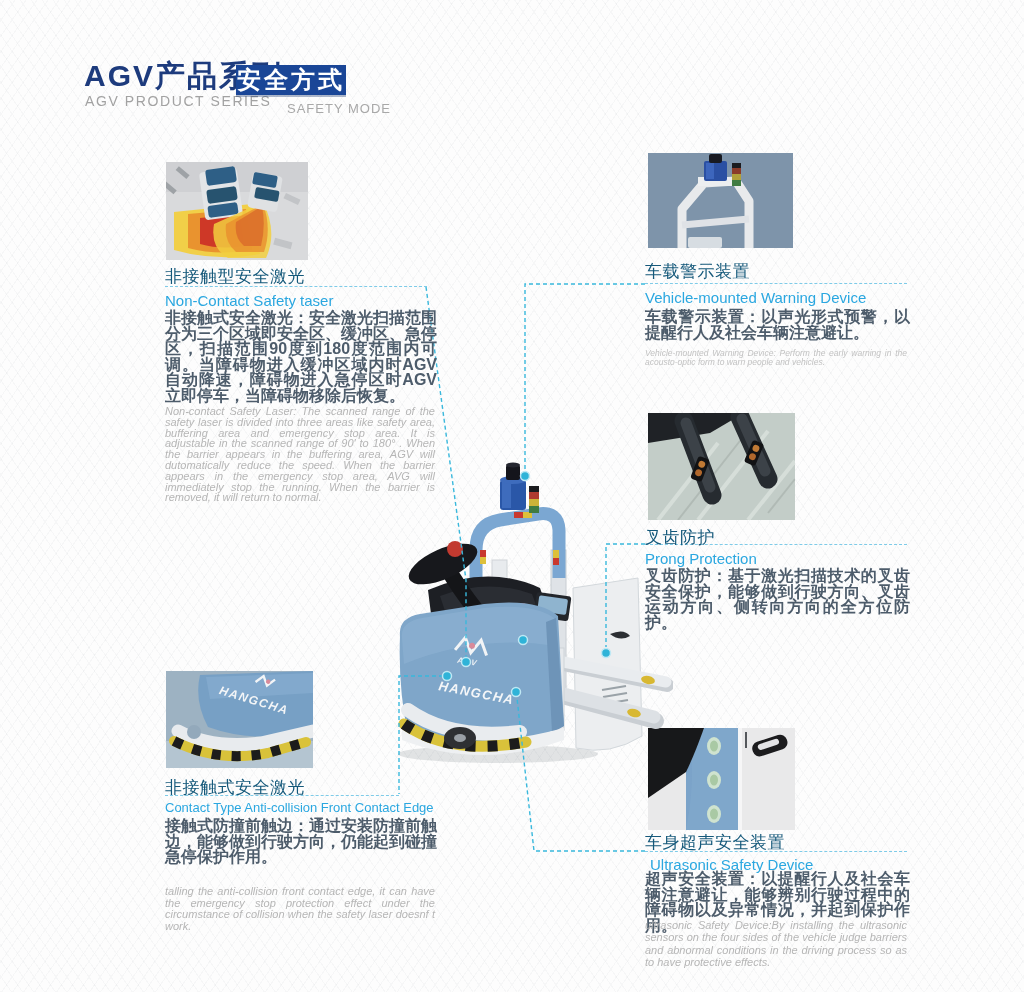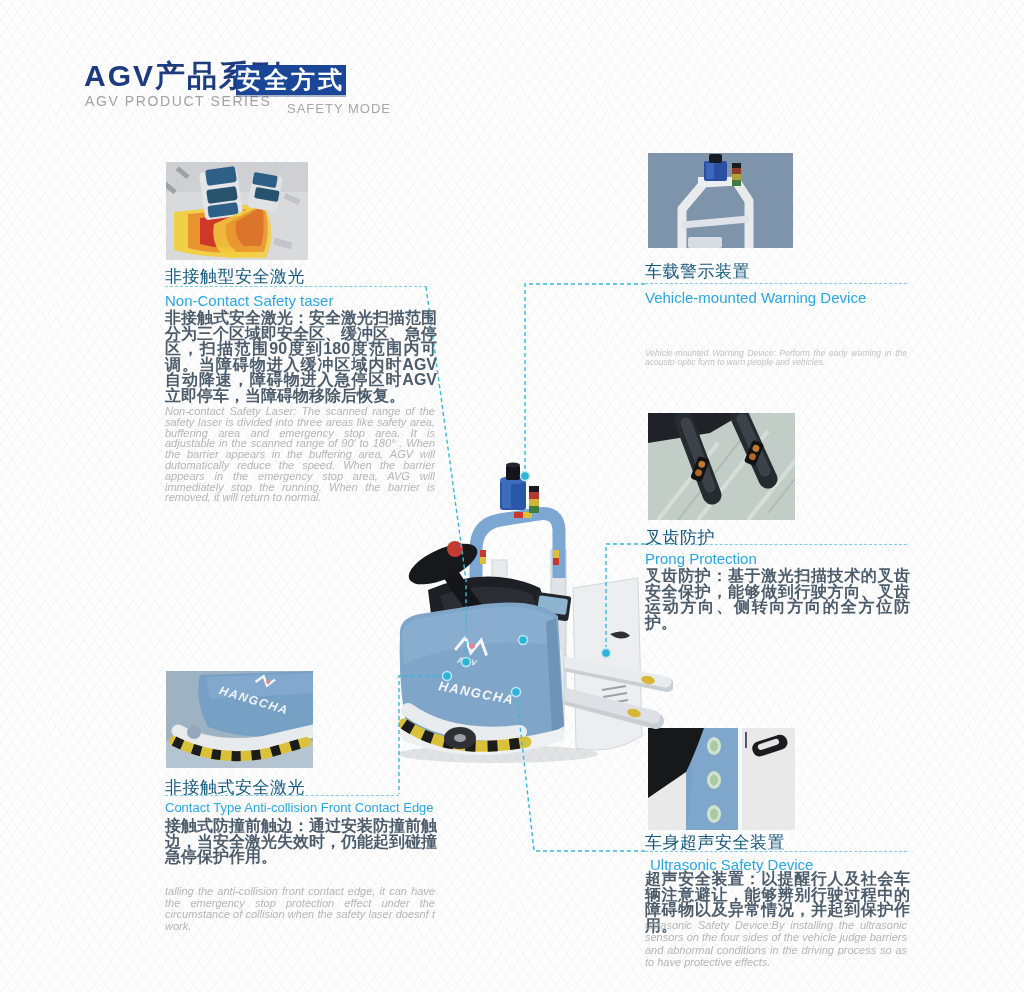--- a/index.html
+++ b/index.html
@@ -271,25 +271,26 @@
     </g>
   </svg>
 
   <div class="abs sec-title" style="left:165px;top:265px">非接触型安全激光</div>
   <div class="abs sec-sub" style="left:165px;top:292px">Non-Contact Safety taser</div>
   <div class="abs sec-zh" style="left:165px;top:310px">非接触式安全激光：安全激光扫描范围分为三个区域即安全区、缓冲区、急停区，扫描范围90度到180度范围内可调。当障碍物进入缓冲区域内时AGV自动降速，障碍物进入急停区时AGV立即停车，当障碍物移除后恢复。</div>
   <div class="abs sec-en" style="left:165px;top:406px">Non-contact Safety Laser: The scanned range of the safety laser is divided into three areas like safety area, buffering area and emergency stop area. It is adjustable in the scanned range of 90' to 180° . When the barrier appears in the buffering area, AGV will dutomatically reduce the speed. When the barrier appears in the emergency stop area, AVG will immediately stop the running. When the barrier is removed, it will return to normal.</div>
 
   <div class="abs sec-title" style="left:165px;top:776px">非接触式安全激光</div>
   <div class="abs sec-sub" style="left:165px;top:800px;font-size:13px">Contact Type Anti-collision Front Contact Edge</div>
-  <div class="abs sec-zh" style="left:165px;top:818px">接触式防撞前触边：通过安装防撞前触边，当安全激光失效时，仍能起到碰撞急停保护作用。</div>
+  <div class="abs sec-zh" style="left:165px;top:818px">接触式防撞前触边：通过安装防撞前触边，能够做到行驶方向，仍能起到碰撞急停保护作用。</div>
   <div class="abs sec-en" style="left:165px;top:886px;line-height:11.5px">talling the anti-collision front contact edge, it can have the emergency stop protection effect under the circumstance of collision when the safety laser doesnf t work.</div>
 
   <div class="abs sec-title" style="left:645px;top:260px">车载警示装置</div>
   <div class="abs sec-sub" style="left:645px;top:289px">Vehicle-mounted Warning Device</div>
+  <div class="abs sec-zh" style="left:645px;top:309px;width:265px">车载警示装置：以声光形式预警，以提醒行人及社会车辆注意避让。</div>
   <div class="abs sec-en" style="left:645px;top:349px;width:262px;font-size:8.5px;line-height:8.8px;color:#c2c2c2">Vehicle-mounted Warning Device: Perform the early warning in the acousto-optic form to warn people and vehicles.</div>
 
   <div class="abs sec-title" style="left:645px;top:526px">叉齿防护</div>
   <div class="abs sec-sub" style="left:645px;top:550px">Prong Protection</div>
   <div class="abs sec-zh" style="left:645px;top:568px;width:265px">叉齿防护：基于激光扫描技术的叉齿安全保护，能够做到行驶方向、叉齿运动方向、侧转向方向的全方位防护。</div>
 
   <div class="abs sec-title" style="left:645px;top:831px">车身超声安全装置</div>
   <div class="abs sec-sub" style="left:650px;top:856px">Ultrasonic Safety Device</div>
   <div class="abs sec-zh" style="left:645px;top:871px;width:265px">超声安全装置：以提醒行人及社会车辆注意避让，能够辨别行驶过程中的障碍物以及异常情况，并起到保护作用。</div>
   <div class="abs sec-en" style="left:645px;top:919px;width:262px;line-height:12.4px">ultrasonic Safety Device:By installing the ultrasonic sensors on the four sides of the vehicle judge barriers and abnormal conditions in the driving process so as to have protective effects.</div>

